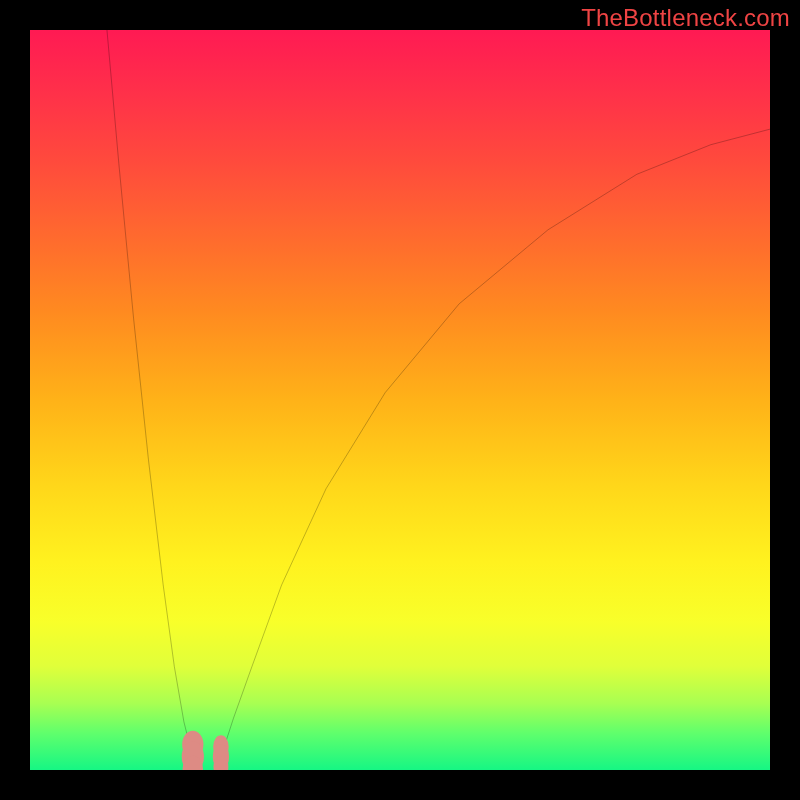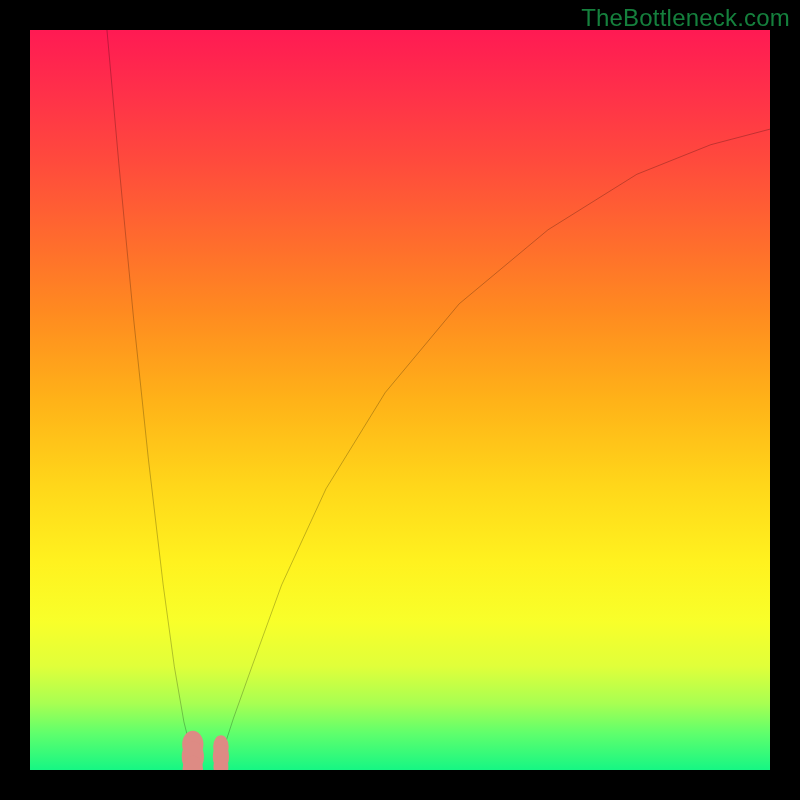--- a/index.html
+++ b/index.html
@@ -41,21 +41,21 @@
   .curves {
     position: absolute;
     inset: 0;
   }
   .attribution {
     position: absolute;
     top: 4px;
     right: 10px;
     font-family: Arial, Helvetica, sans-serif;
     font-size: 24px;
-    color: #15803d;
+    color: #ef4444;
     letter-spacing: 0.2px;
   }
 </style>
 </head>
 <body>
 
 <div class="frame">
 
   <div class="plot-area">
     <div class="gradient"></div>

